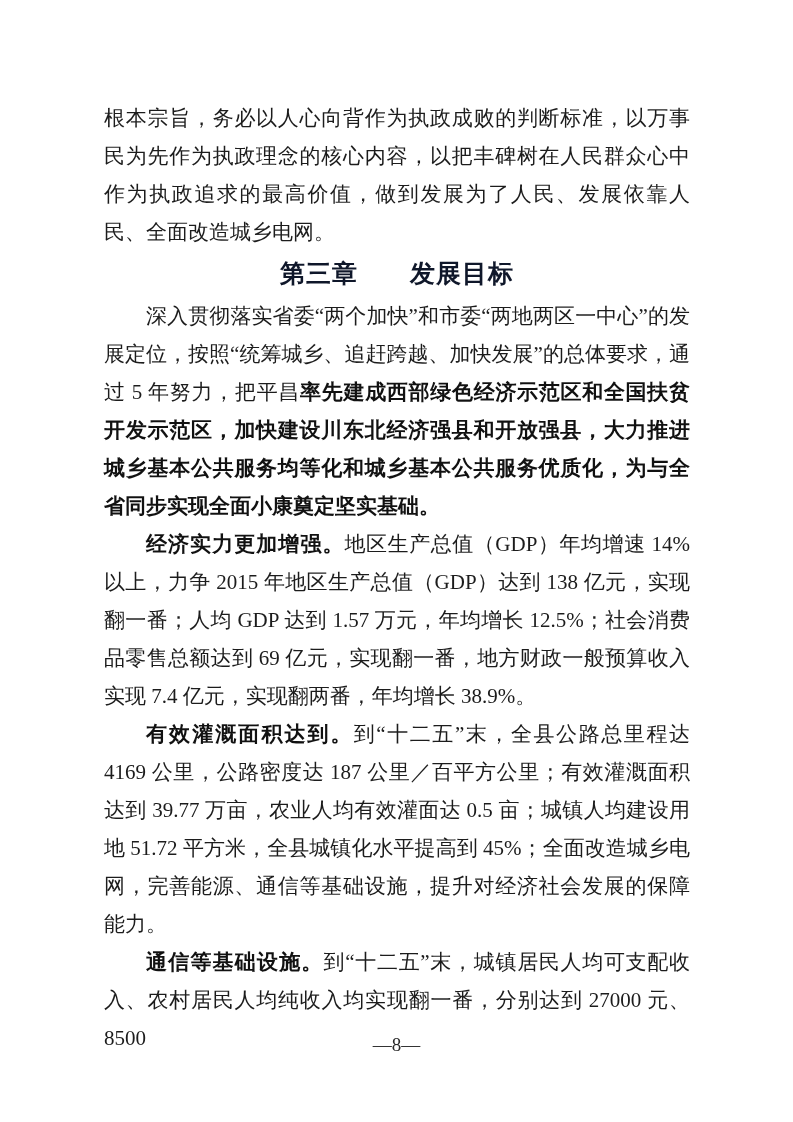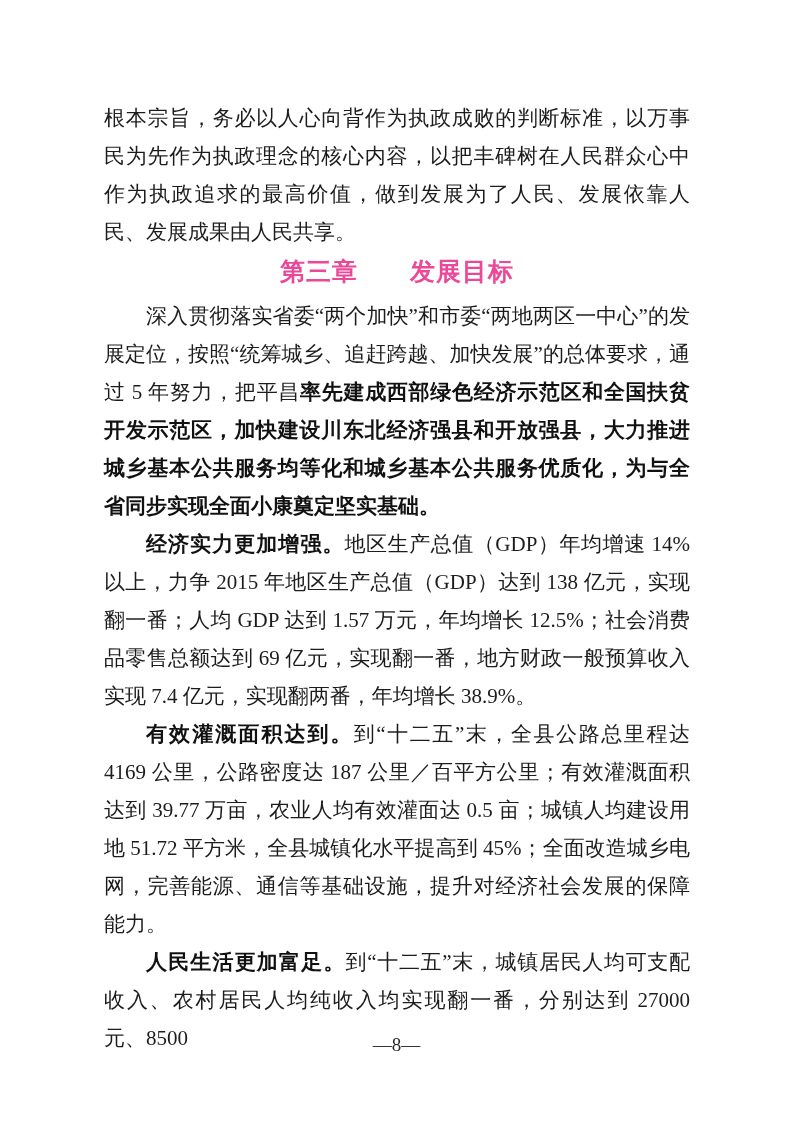--- a/index.html
+++ b/index.html
@@ -27,28 +27,28 @@
   }
   .content p {
     margin: 0;
     padding: 0;
   }
   .para-indent {
     text-indent: 42px;
   }
   .chapter-heading {
     margin: 8px 0 23px 0;
-    font-family: Liberation Mono, monospace;
+    font-family: Liberation Serif, serif;
     font-weight: bold;
     font-size: 25px;
     line-height: 46px;
     text-align: center;
     text-indent: 0;
     letter-spacing: 1px;
-    color: #ec4899;
+    color: #0f172a;
   }
   .run-hei {
     font-family: "Liberation Sans", "DejaVu Sans", sans-serif;
     font-weight: bold;
     color: #111111;
     margin-top: 44px;
   }
   .run-lead {
     font-family: "Liberation Sans", "DejaVu Sans", sans-serif;
     font-weight: bold;
@@ -67,28 +67,28 @@
     color: #2a2a2a;
     font-family: "Liberation Serif", "DejaVu Serif", serif;
   }
 </style>
 </head>
 <body>
 
 <div class="page">
   <div class="content">
 
-    <p>根本宗旨，务必以人心向背作为执政成败的判断标准，以万事民为先作为执政理念的核心内容，以把丰碑树在人民群众心中作为执政追求的最高价值，做到发展为了人民、发展依靠人民、发展成果由人民共享。</p>
+    <p>根本宗旨，务必以人心向背作为执政成败的判断标准，以万事民为先作为执政理念的核心内容，以把丰碑树在人民群众心中作为执政追求的最高价值，做到发展为了人民、发展依靠人民、全面改造城乡电网。</p>
 
     <p class="chapter-heading">第三章　　发展目标</p>
 
     <p class="para-indent"><span>深入贯彻落实省委“两个加快”和市委“两地两区一中心”的发展定位，按照“统筹城乡、追赶跨越、加快发展”的总体要求，通过 5 年努力，把平昌</span><span class="run-hei">率先建成西部绿色经济示范区和全国扶贫开发示范区，加快建设川东北经济强县和开放强县，大力推进城乡基本公共服务均等化和城乡基本公共服务优质化，为与全省同步实现全面小康奠定坚实基础。</span></p>
 
     <p class="para-indent"><span class="run-lead">经济实力更加增强。</span><span>地区生产总值（GDP）年均增速 14%以上，力争 2015 年地区生产总值（GDP）达到 138 亿元，实现翻一番；人均 GDP 达到 1.57 万元，年均增长 12.5%；社会消费品零售总额达到 69 亿元，实现翻一番，地方财政一般预算收入实现 7.4 亿元，实现翻两番，年均增长 38.9%。</span></p>
 
     <p class="para-indent"><span class="run-lead">有效灌溉面积达到。</span><span>到“十二五”末，全县公路总里程达 4169 公里，公路密度达 187 公里／百平方公里；有效灌溉面积达到 39.77 万亩，农业人均有效灌面达 0.5 亩；城镇人均建设用地 51.72 平方米，全县城镇化水平提高到 45%；全面改造城乡电网，完善能源、通信等基础设施，提升对经济社会发展的保障能力。</span></p>
 
-    <p class="para-indent"><span class="run-lead">人民生活更加富足。</span><span>到“十二五”末，城镇居民人均可支配收入、农村居民人均纯收入均实现翻一番，分别达到 27000 元、8500</span></p>
+    <p class="para-indent"><span class="run-lead">通信等基础设施。</span><span>到“十二五”末，城镇居民人均可支配收入、农村居民人均纯收入均实现翻一番，分别达到 27000 元、8500</span></p>
 
   </div>
 
   <div class="page-footer">—8—</div>
 </div>
 
 </body></html>

